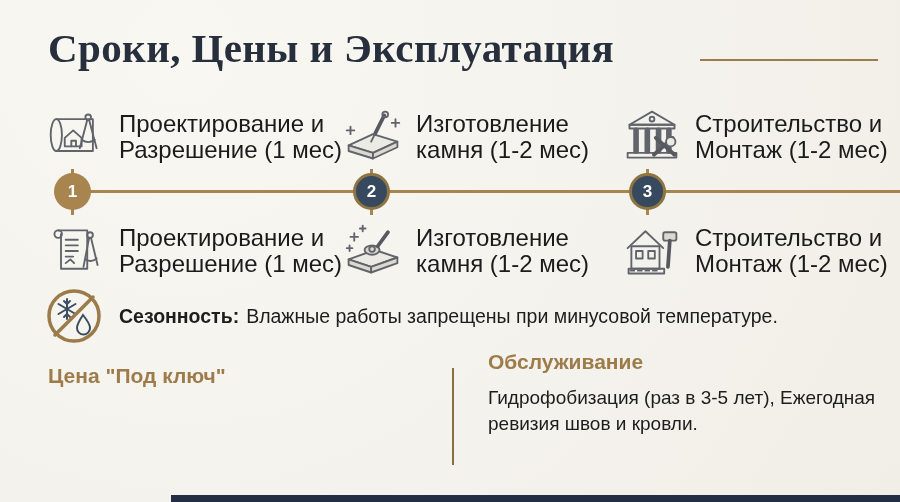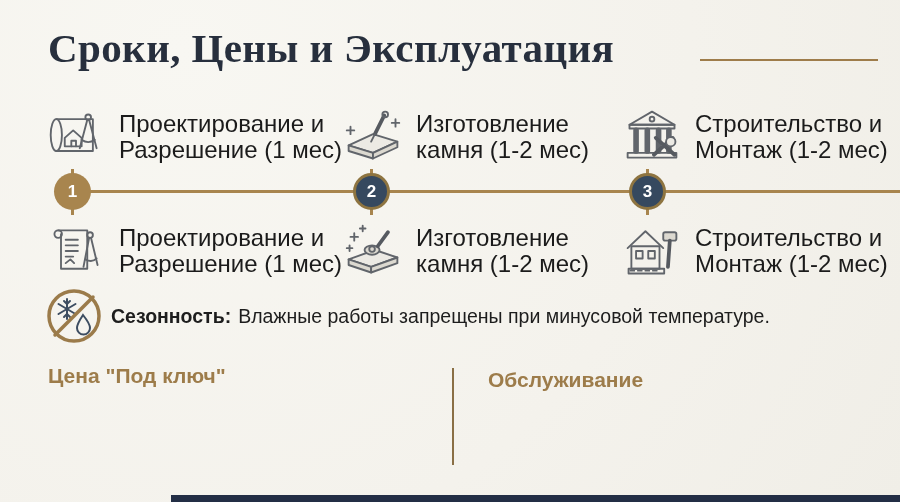--- a/index.html
+++ b/index.html
@@ -30,30 +30,30 @@
   
   .step { position:absolute; display:flex; align-items:flex-start; gap:13px; }
   .step .icon-box { width:60px; height:60px; flex:none; }
   .step-text { font-size:24px; line-height:26px; padding-top:5px; color:#1b1b1b; }
   svg .ln { fill:none; stroke:#61656b; stroke-width:2; stroke-linecap:round; stroke-linejoin:round; }
   svg .ln-thick { fill:none; stroke:#565a60; stroke-width:4; stroke-linecap:round; }
   svg .face { fill:#eceae4; stroke:#61656b; stroke-width:2; stroke-linejoin:round; }
   svg .face2 { fill:#dcd9d0; stroke:#61656b; stroke-width:2; stroke-linejoin:round; }
 
   
-  .seas { position:absolute; left:46px; top:288px; display:flex; align-items:center; gap:9px; }
+  .seas { position:absolute; left:46px; top:288px; display:flex; align-items:center; gap:17px; }
   .seas-icon { width:56px; height:56px; flex:none; }
   .seas-text { font-size:19.5px; }
   .seas-label { font-weight:bold; }
   .seas-body { margin-left:7px; }
 
   
   .col { position:absolute; width:392px; }
   .col-price { left:48px; top:364px; }
-  .col-service { left:488px; top:368px; }
+  .col-service { left:488px; top:350px; }
   .col-heading { margin:0 0 11px 0; font-size:21px; font-weight:bold; color:#9d7c4a; }
   .col-body { margin:0; font-size:19px; line-height:26px; max-width:388px; }
   .col-divider { position:absolute; left:452px; top:368px; width:2px; height:97px; background:#8a6f45; }
 
   .footer-bar { position:absolute; left:171px; right:0; bottom:0; height:7px; background:#232e45; }
 </style>
 </head>
 <body>
 
 <div class="slide">
@@ -214,17 +214,18 @@
   </div>
 
   <div class="col col-price">
     <h2 class="col-heading">Цена "Под ключ"</h2>
   </div>
 
   <div class="col-divider"></div>
 
   <div class="col col-service">
     <h2 class="col-heading">Обслуживание</h2>
+    <p class="col-body">Гидрофобизация (раз в 3-5 лет), Ежегодная ревизия швов и кровли.</p>
   </div>
 
   <div class="footer-bar"></div>
 
 </div>
 
 </body></html>

